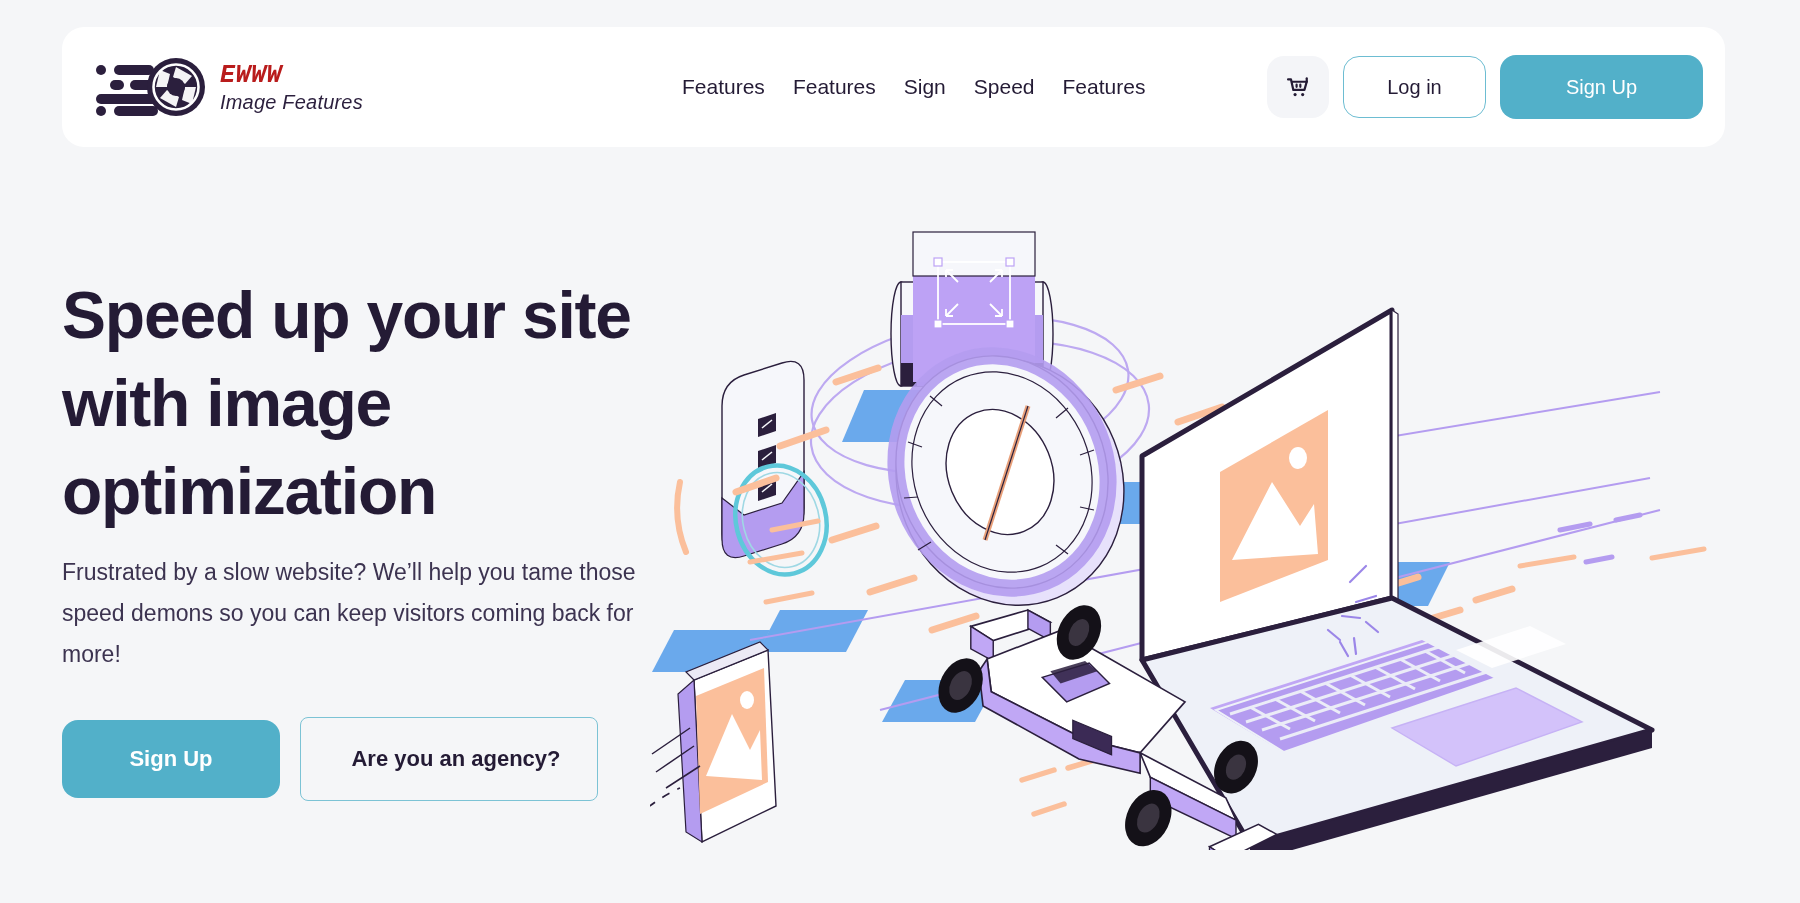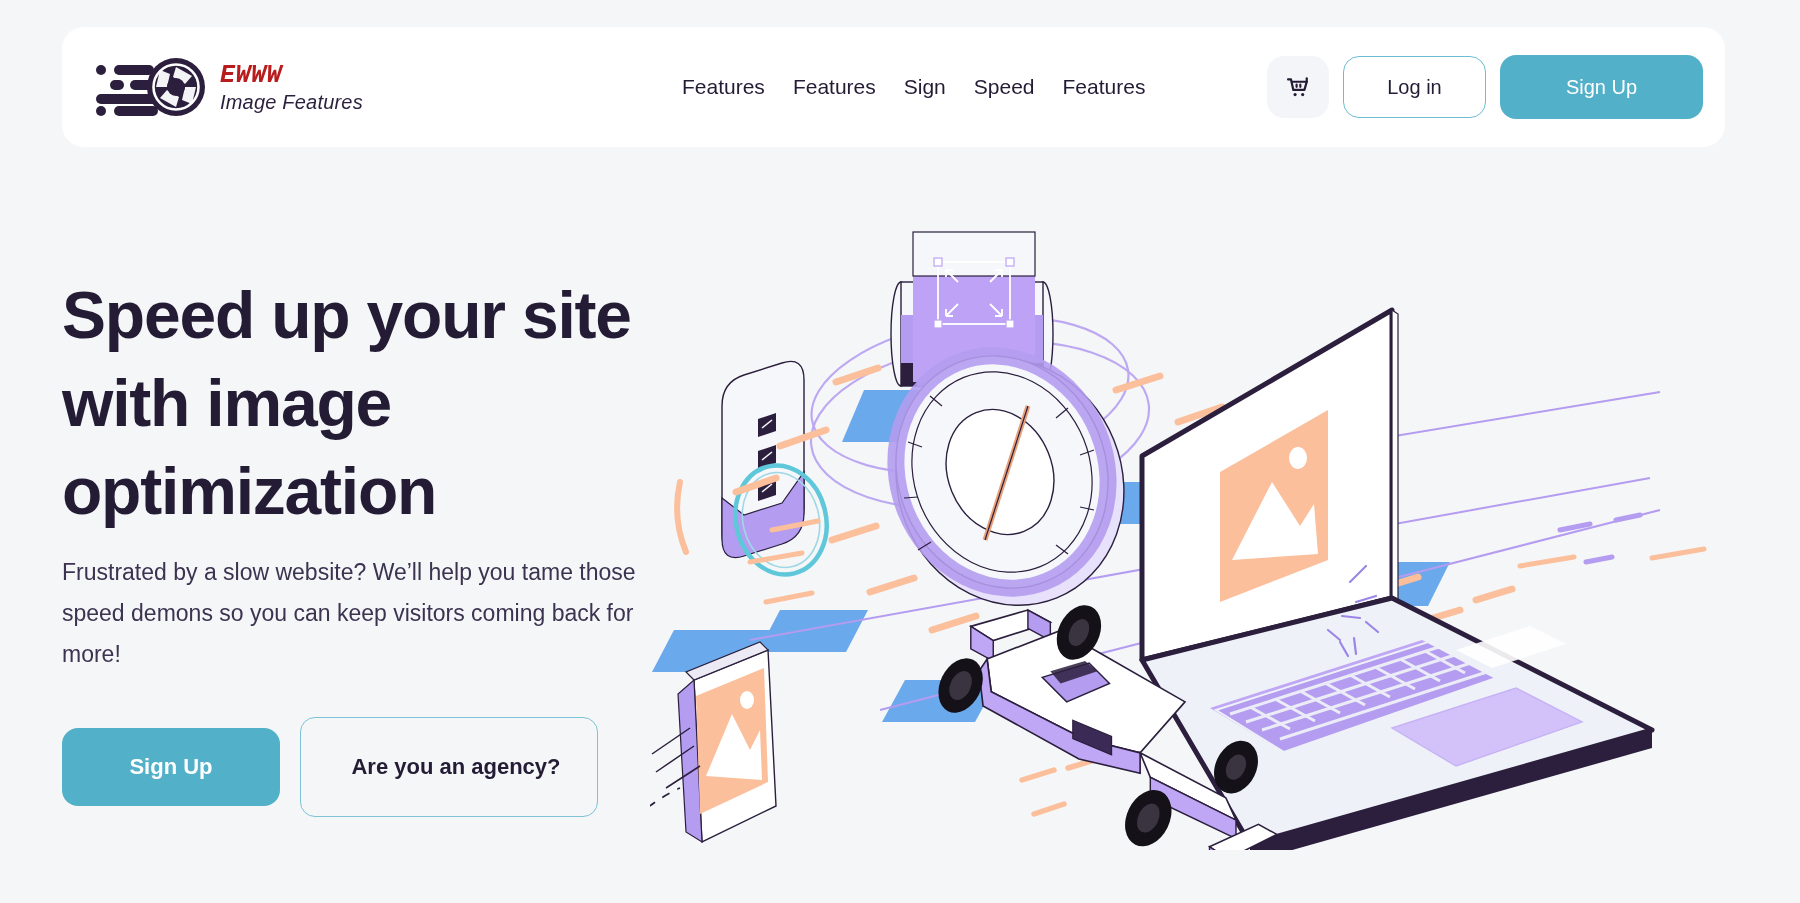--- a/index.html
+++ b/index.html
@@ -83,21 +83,21 @@
     font-size: 23px; line-height: 41px; color: #3c3350;
     max-width: 620px;
   }
   .hero-cta { margin-top: 42px; display: flex; align-items: center; gap: 20px; }
   .btn-signup-hero {
     width: 218px; height: 78px; border-radius: 16px;
     background: #52b0c9; border: none; color: #ffffff;
     font-size: 22px; font-weight: 700; font-family: inherit; cursor: pointer;
   }
   .btn-agency {
-    width: 298px; height: 100px; border-radius: 15px;
+    width: 298px; height: 84px; border-radius: 8px;
     background: transparent; border: 1.6px solid #7cc3d5;
     color: #241b35; font-size: 22px; font-weight: 700;
     font-family: inherit; cursor: pointer; padding-left: 14px;
   }
 
   
   .hero-art {
     position: absolute; left: 650px; top: 210px;
     width: 1130px; height: 640px;
   }

